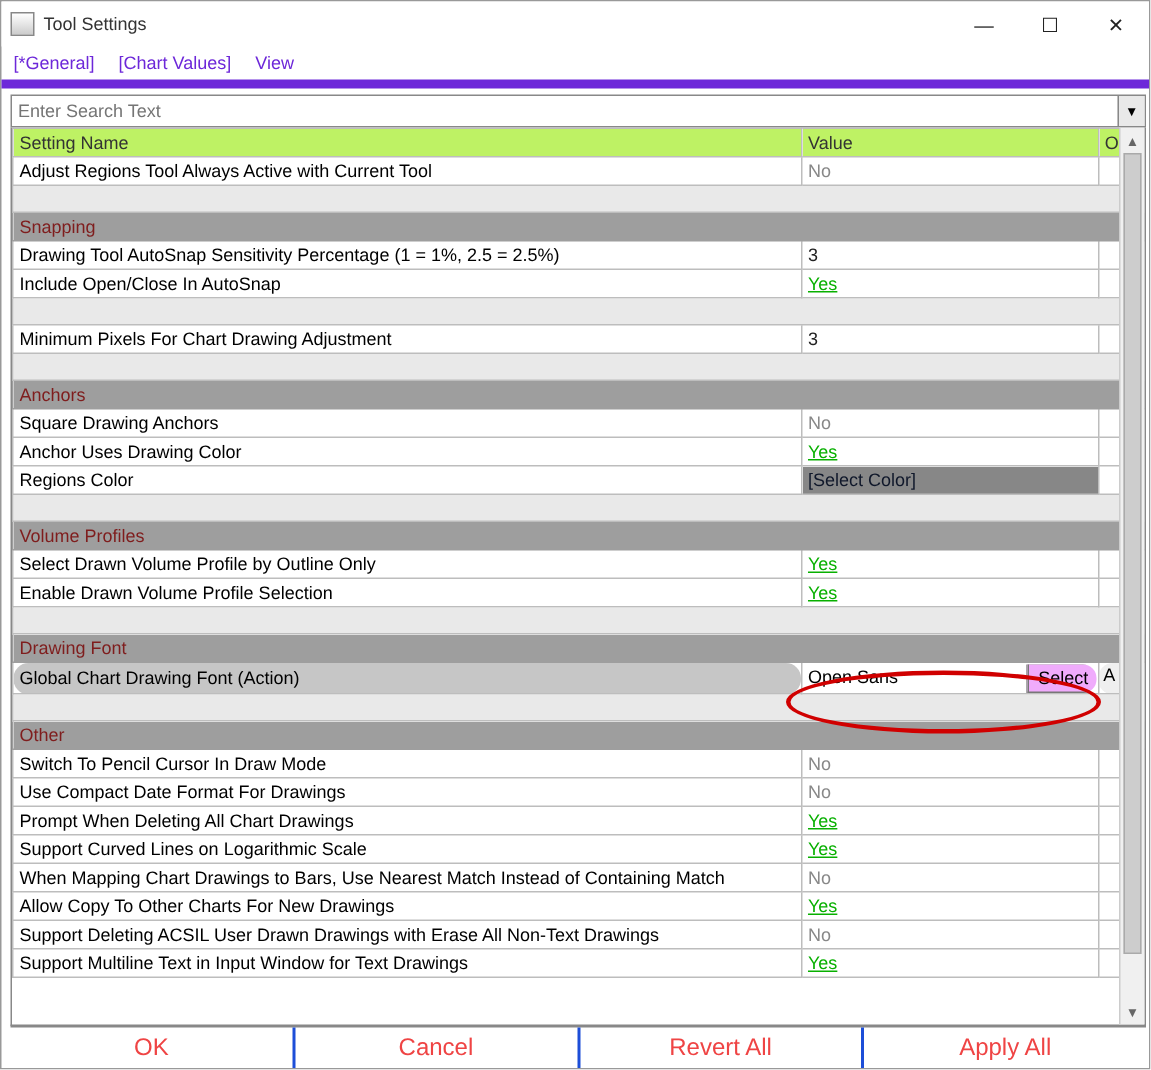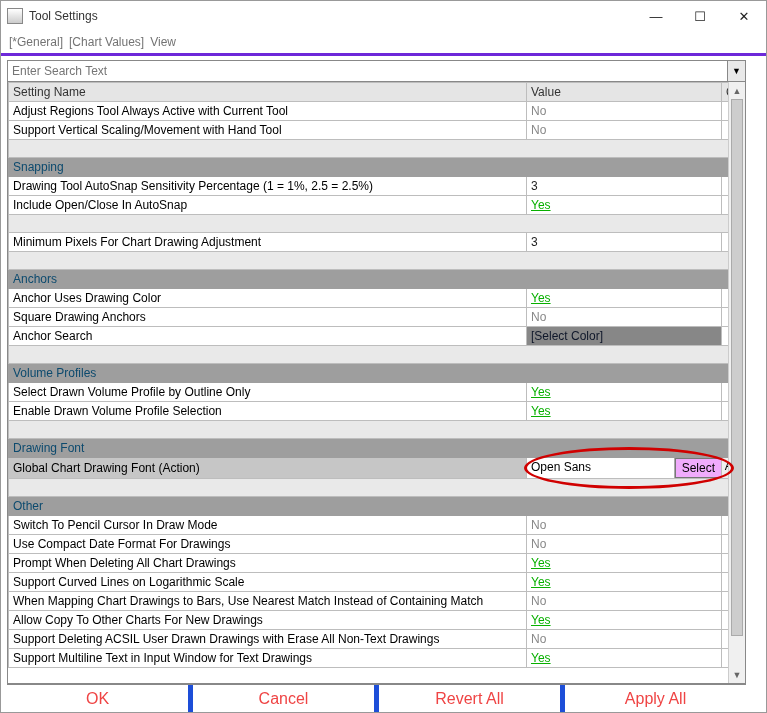--- a/index.html
+++ b/index.html
@@ -42,29 +42,29 @@
   .title-text { color: #333; }
   .win-controls { display: flex; }
   .win-btn {
     width: 44px; height: 28px;
     display: flex; align-items: center; justify-content: center;
     font-size: 13px;
     color: #222;
   }
   .menubar {
     display: flex;
-    gap: 6px;
+    gap: 16px;
     padding: 4px 8px;
-    color: #737373;
-    border-bottom: 3px solid #6d28d9;
+    color: #6d28d9;
+    border-bottom: 6px solid #6d28d9;
     font-size: 12px;
   }
   .content {
     flex: 1;
-    padding: 4px 20px 0 6px;
+    padding: 4px 2px 0 6px;
     display: flex;
     flex-direction: column;
     overflow: hidden;
   }
   .search-row {
     display: flex;
     border: 1px solid #888;
   }
   .search-input {
     flex: 1;
@@ -96,34 +96,35 @@
     border: 1px solid #bdbdbd;
     padding: 2px 4px;
     text-align: left;
     font-size: 12px;
     height: 18px;
     line-height: 14px;
     overflow: hidden;
     white-space: nowrap;
   }
   th {
-    background: #e5e5e5;
+    background: #bef264;
     font-weight: normal;
     color: #333;
   }
   .col-name { width: 518px; }
   .col-value { width: 195px; }
   .col-orig { width: 30px; }
   tr.section td {
     background: #9e9e9e;
-    color: #0c4a6e;
+    color: #7f1d1d;
     border-color: #9e9e9e;
   }
   tr.highlight td {
     background: #c6c6c6;
+    border-radius: 10px;
   }
   tr.highlight td.value-cell { background: #fff; padding:0; }
   tr.spacer td { background:#e9e9e9; border-color:#bdbdbd; }
   td.value-no { color: #888; }
   td.value-yes { color: #08b000; text-decoration: underline; }
   td.value-plain { color: #222; }
   td.value-select { background:#878787; color:#0f172a; }
   .font-cell {
     display: flex;
     align-items: stretch;
@@ -152,21 +153,21 @@
     border-top: 1px solid #888;
     display: flex;
     height: 28px;
   }
   .footbar .fb {
     flex: 1;
     display:flex; align-items:center; justify-content:center;
     font-size: 16px;
     color:#ef4444;
   }
-  .footbar .fb + .fb { border-left: 5px solid #1d4ed8; }
+  .footbar .fb + .fb { border-left: 2px solid #1d4ed8; }
   .red-ellipse {
     position: absolute;
     border: 3px solid #d00000;
     border-radius: 50%;
     width: 210px;
     height: 42px;
     left: 524px;
     top: 447px;
     pointer-events: none;
   }
@@ -227,25 +228,20 @@
             <th>Value</th>
             <th>Ori</th>
           </tr>
         </thead>
         <tbody>
           <tr>
               <td>Adjust Regions Tool Always Active with Current Tool</td>
               <td class="value-no">No</td>
               <td></td>
             </tr>
-          <tr>
-              <td>Support Vertical Scaling/Movement with Hand Tool</td>
-              <td class="value-no">No</td>
-              <td></td>
-            </tr>
           <tr class="spacer">
               <td colspan="3"></td>
             </tr>
           <tr class="section">
               <td colspan="3">Snapping</td>
             </tr>
           <tr>
               <td>Drawing Tool AutoSnap Sensitivity Percentage (1 = 1%, 2.5 = 2.5%)</td>
               <td class="value-plain">3</td>
               <td></td>
@@ -263,31 +259,31 @@
               <td class="value-plain">3</td>
               <td></td>
             </tr>
           <tr class="spacer">
               <td colspan="3"></td>
             </tr>
           <tr class="section">
               <td colspan="3">Anchors</td>
             </tr>
           <tr>
+              <td>Square Drawing Anchors</td>
+              <td class="value-no">No</td>
+              <td></td>
+            </tr>
+          <tr>
               <td>Anchor Uses Drawing Color</td>
               <td class="value-yes">Yes</td>
               <td></td>
             </tr>
           <tr>
-              <td>Square Drawing Anchors</td>
-              <td class="value-no">No</td>
-              <td></td>
-            </tr>
-          <tr>
-              <td>Anchor Search</td>
+              <td>Regions Color</td>
               <td class="value-select">[Select Color]</td>
               <td></td>
             </tr>
           <tr class="spacer">
               <td colspan="3"></td>
             </tr>
           <tr class="section">
               <td colspan="3">Volume Profiles</td>
             </tr>
           <tr>

